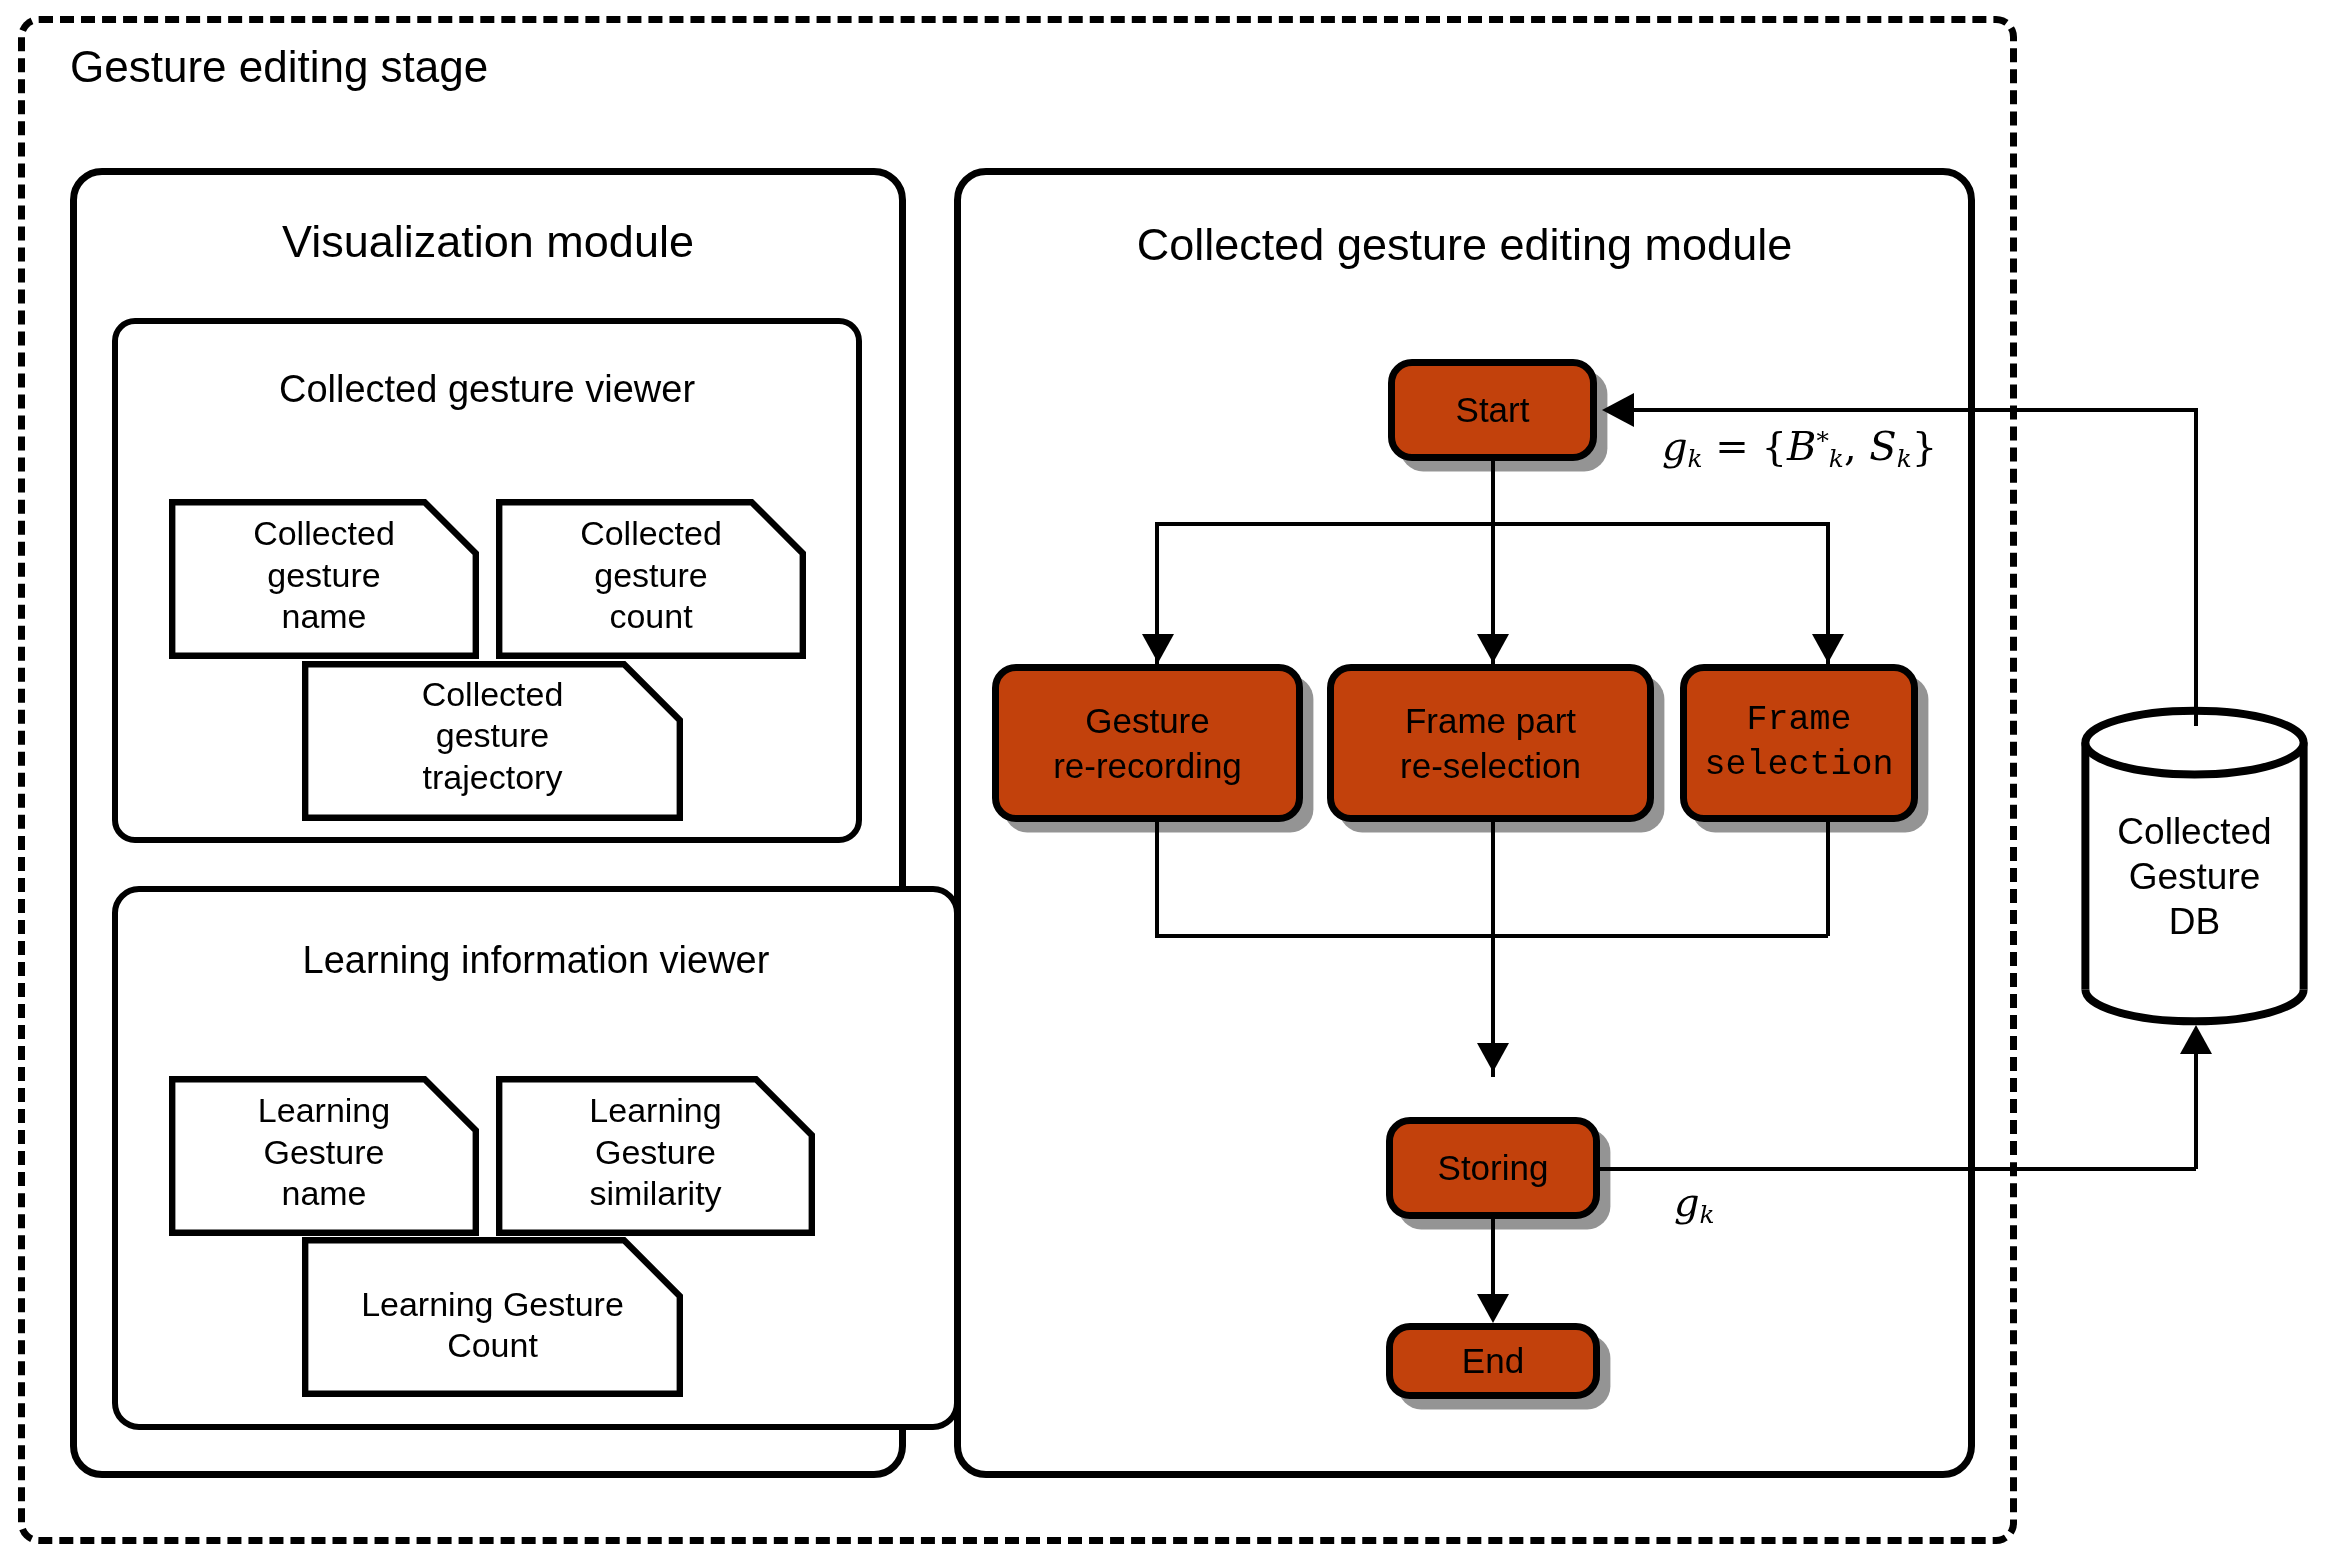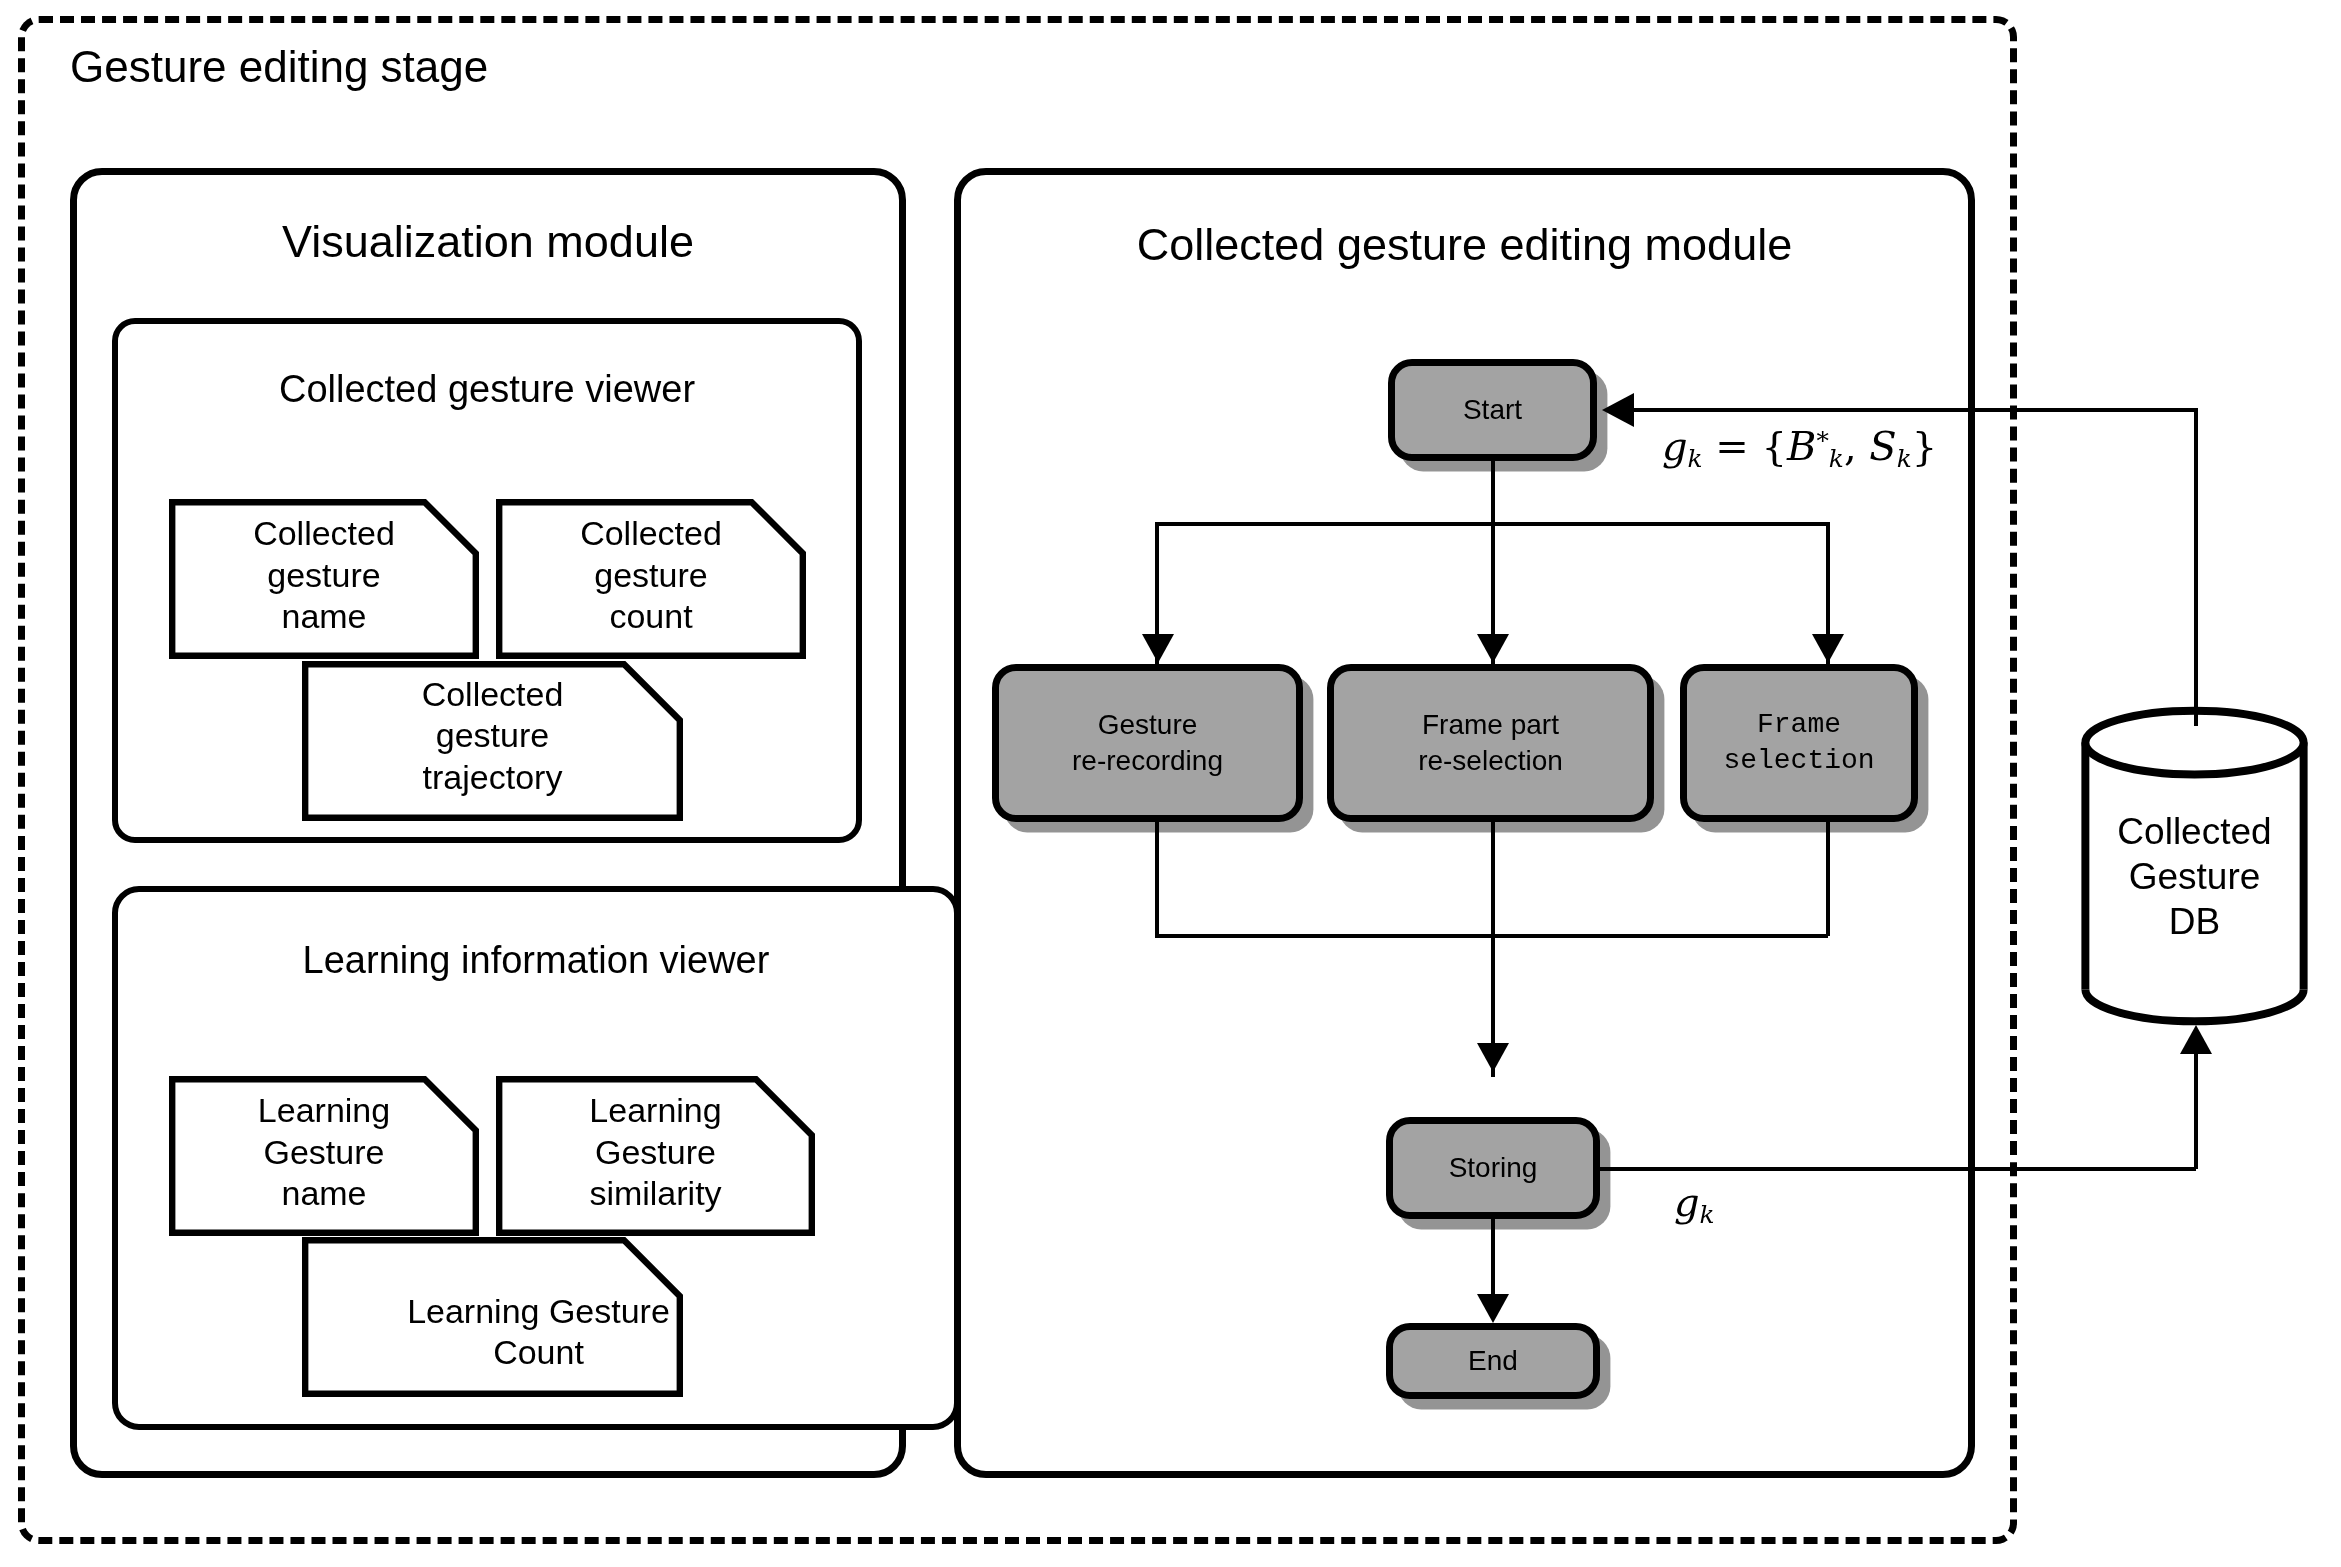--- a/index.html
+++ b/index.html
@@ -94,27 +94,27 @@
     white-space: pre-line;
     pointer-events: none;
   }
 
   
   .node {
     position: absolute;
     box-sizing: border-box;
     border: 7.2px solid #000000;
     border-radius: 24px;
-    background: #a3a3a3;
+    background: #c2410c;
     box-shadow: 11.2px 11.2px 0 -0.8px rgba(0,0,0,0.42);
     display: flex;
     align-items: center;
     justify-content: center;
     text-align: center;
-    font-size: 28px;
+    font-size: 35px;
     line-height: 1.3;
     white-space: pre-line;
   }
 
   
   .hline {
     position: absolute;
     height: 0;
     border-top: 4.8px solid #000000;
   }
@@ -240,21 +240,21 @@
     </svg>
     <div class="doclabel" style="top:14.4px;">Learning
 Gesture
 similarity</div>
   </div>
 
   <div class="docshape" style="left:302px; top:1237px; width:381px; height:160px;">
     <svg viewBox="0 0 478 200" preserveAspectRatio="none">
       <path d="M4,4 L404,4 L474,74 L474,196 L4,196 Z" fill="#ffffff" stroke="#000000" stroke-width="8" stroke-linejoin="miter"></path>
     </svg>
-    <div class="doclabel" style="top:54px;margin-left:46px;">Learning Gesture
+    <div class="doclabel" style="top:47px;">Learning Gesture
 Count</div>
   </div>
 
   <div class="panel" style="left:954px; top:168px; width:1021px; height:1310px;">
     <div class="panel-title" style="top:45px;">Collected gesture editing module</div>
   </div>
 
   <div class="node" style="left:1388px; top:359px; width:209px; height:102px;">
     <span>Start</span>
   </div>

